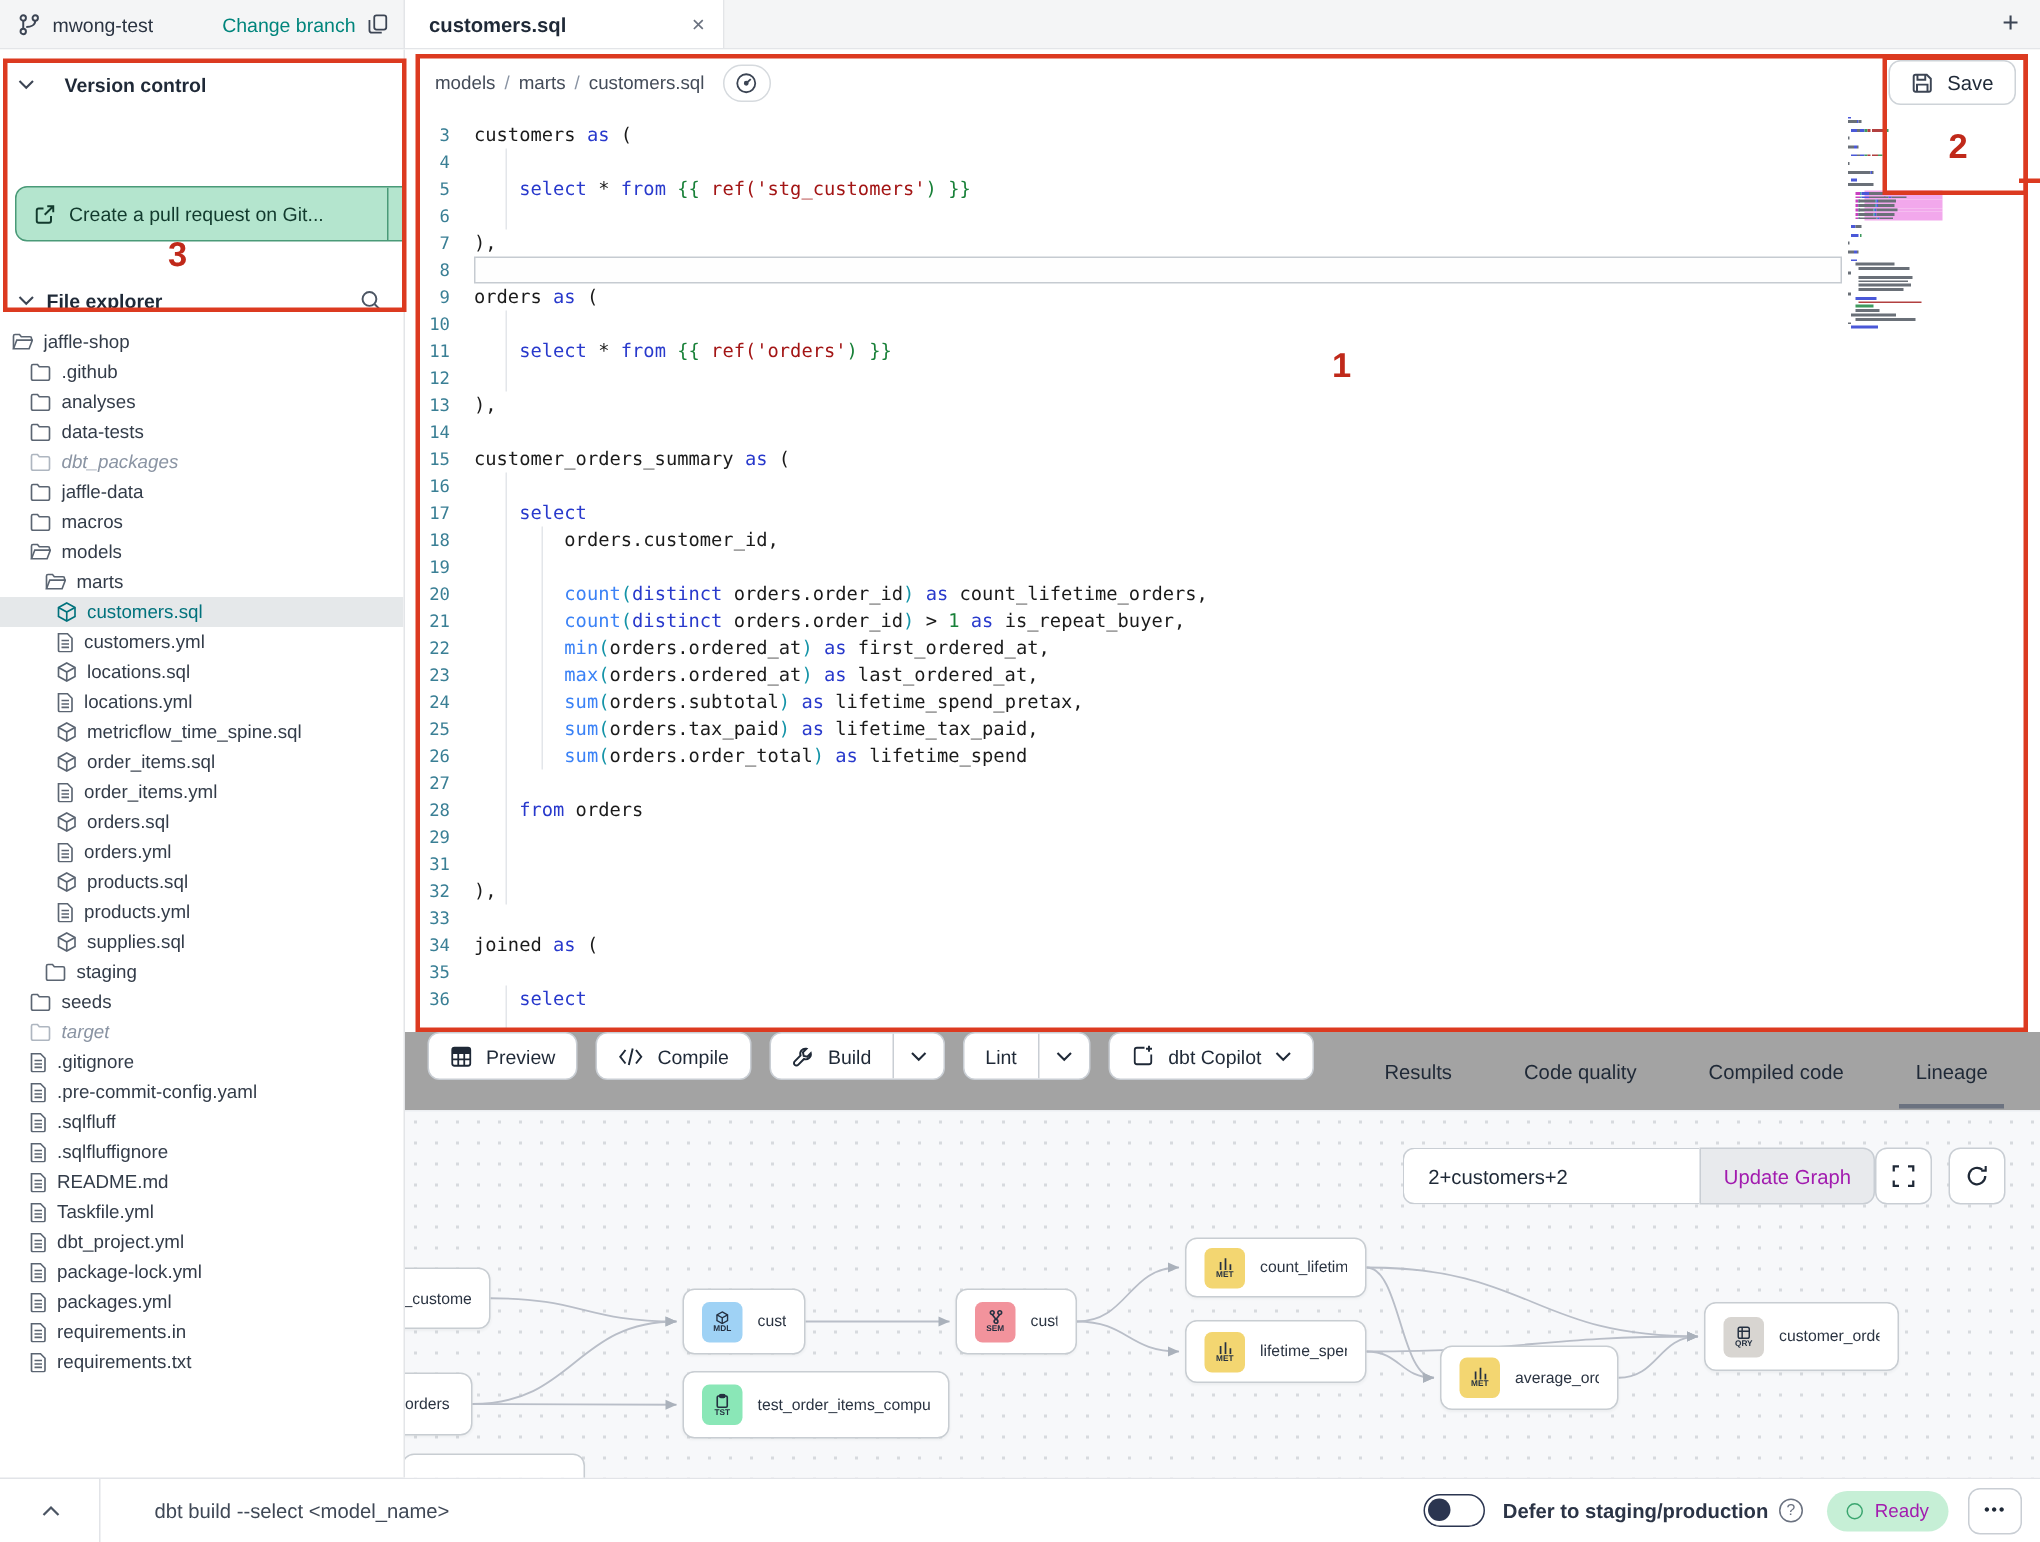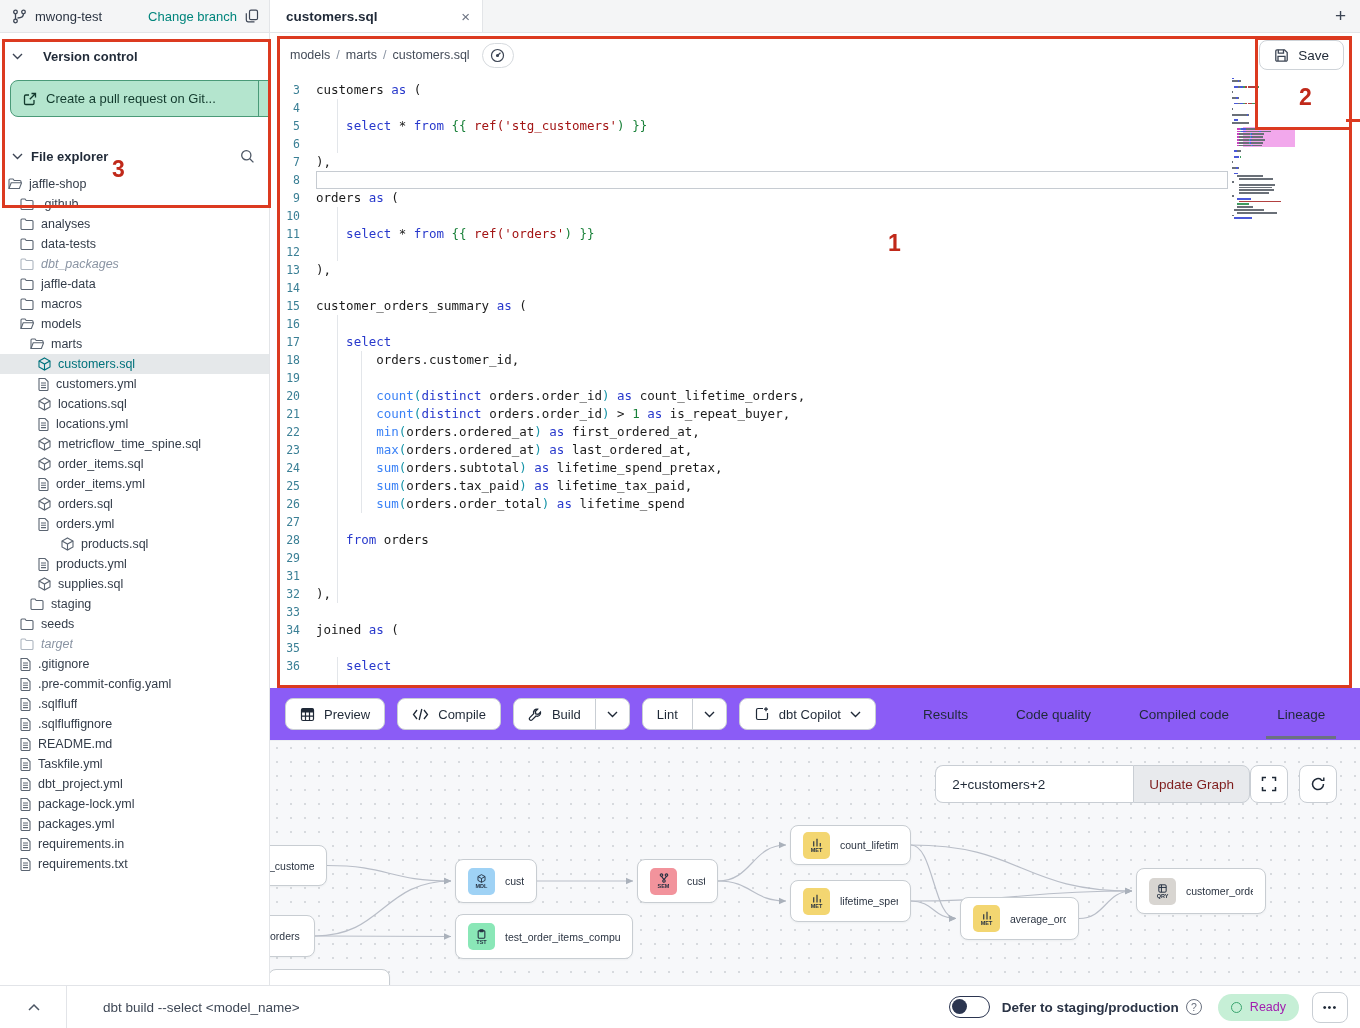--- a/index.html
+++ b/index.html
@@ -23,21 +23,21 @@
   .tab-close { color:#6b7280; font-size:15px; cursor:pointer; line-height:1; }
   .newtab { margin-left:auto; margin-right:14px; align-self:center; font-size:19px; color:#3c4554; cursor:pointer; }
 
   .icon { display:inline-flex; align-items:center; justify-content:center; flex:0 0 auto; }
   svg { display:block; }
 
   
   .section-header { display:flex; align-items:center; gap:20px; padding:16px 14px 10px 12px; }
   .section-title { font-size:13px; font-weight:700; color:#1f2937; }
   .vc-button-wrap { padding:6px 10px 14px 10px; }
-  .vc-button { display:flex; align-items:stretch; width:284px; height:37px; background:#b4e5ce; border:1px solid #4a9a78; border-radius:8px; overflow:hidden; cursor:pointer; }
+  .vc-button { display:flex; align-items:stretch; width:284px; height:37px; background:#b4e5ce; border:1px solid #4a9a78; border-radius:8px; overflow:hidden; cursor:pointer;margin-top:44px; }
   .vc-main { flex:1; display:flex; align-items:center; gap:9px; padding:0 12px; font-size:13px; color:#123a2d; white-space:nowrap; overflow:hidden; }
   .vc-caret { width:35px; border-left:1px solid #4a9a78; display:flex; align-items:center; justify-content:center; }
   .fe-header { display:flex; align-items:center; gap:8px; padding:18px 14px 10px 12px; }
   .fe-search { margin-left:auto; cursor:pointer; }
   .tree { font-size:12.5px; color:#333c49; }
   .tree-row { height:20px; display:flex; align-items:center; gap:7px; padding-right:8px; cursor:pointer; }
   .tree-row .lbl { white-space:nowrap; overflow:hidden; }
   .tree-row.dim { color:#8a94a3; font-style:italic; }
   .tree-row.sel { background:#e5e8ea; color:#00727c; }
   .tree-row.sel .lbl { font-weight:400; }
@@ -57,35 +57,35 @@
   .cline { flex:1; position:relative; font-size:12.5px; white-space:pre; color:#1b1b1b; margin-right:132px; }
   .cline.cur { border:1px solid #c6cbd1; background:#fefefe; }
   .tk-k{color:#2839cc} .tk-f{color:#3b82f6} .tk-s{color:#a31515} .tk-j{color:#188038} .tk-t{color:#1594a8} .tk-p{color:#1b1b1b}
   .guide { position:absolute; width:1px; background:#e3e6ea; }
   .minimap { position:absolute; top:0; width:88px; background:#fff; }
   .mrow { position:relative; height:2.8px; white-space:nowrap; }
   .mseg { position:absolute; top:0.5px; height:1.8px; }
   .mhl { position:absolute; top:0; height:2.8px; background:#f2a8ec; }
 
   
-  .toolrow { height:52px; flex:0 0 auto; background:#8b5cf6; display:flex; align-items:center; padding-left:15px; }
+  .toolrow { height:52px; flex:0 0 auto; background:#a3a3a3; display:flex; padding-left:15px; }
   .tbtn { display:flex; align-items:center; gap:9px; height:32px; padding:0 14px; border:1px solid #c9ced4; border-radius:8px; background:#fff; font-size:13px; color:#1f2937; cursor:pointer; margin-right:12px; white-space:nowrap; }
   .split { display:flex; align-items:stretch; height:32px; border:1px solid #c9ced4; border-radius:8px; overflow:hidden; margin-right:12px; background:#fff; cursor:pointer; }
   .split .main { display:flex; align-items:center; gap:9px; padding:0 14px; font-size:13px; }
   .split .caret { width:34px; border-left:1px solid #c9ced4; display:flex; align-items:center; justify-content:center; }
   .tabs { display:flex; align-items:center; gap:42px; margin-left:32px; height:100%; }
   .ptab { font-size:13.5px; color:#1f2937; position:relative; height:100%; display:flex; align-items:center; cursor:pointer; padding:0 3px; }
   .ptab.active::after { content:""; position:absolute; left:-8px; right:-8px; bottom:1px; height:3px; background:#6b7280; }
 
   
   .lineage { position:relative; flex:0 0 245px; height:245px; background:#f7f8fa; border-top:1px solid #eceef1; overflow:hidden;
              background-image:radial-gradient(#d7dade 1px, transparent 1.2px); background-size:14px 14px; }
   .lin-controls { position:absolute; top:24px; right:23px; display:flex; align-items:center; gap:0; z-index:5; }
   .lin-input { width:198px; height:38px; border:1px solid #c9ced4; border-right:none; border-radius:8px 0 0 8px; background:#fff; font-size:13.5px; color:#1f2937; padding:0 16px; font-family:"Liberation Sans",sans-serif; }
-  .lin-update { height:38px; border:1px solid #c9ced4; border-radius:0 8px 8px 0; background:#e8eaed; font-size:13.5px; color:#7f1d1d; padding:0 15px; display:flex; align-items:center; cursor:pointer; }
+  .lin-update { height:38px; border:1px solid #c9ced4; border-radius:0 8px 8px 0; background:#e8eaed; font-size:13.5px; color:#a21caf; padding:0 15px; display:flex; align-items:center; cursor:pointer; }
   .sq-btn { width:38px; height:38px; border:1px solid #c9ced4; border-radius:8px; background:#fff; display:flex; align-items:center; justify-content:center; cursor:pointer; }
   .sq-btn + .sq-btn { margin-left:11px; }
   .lin-controls .sq-btn:first-of-type { margin-left:18px; }
   .gnode { position:absolute; background:#fff; border:1px solid #c8cdd2; border-radius:8px; box-shadow:0 1px 2px rgba(40,50,60,.05); display:flex; align-items:center; gap:10px; padding:0 12px; font-size:10.5px; color:#2b3442; cursor:pointer; }
   .badge { width:27px; height:27px; border-radius:5px; display:flex; flex-direction:column; align-items:center; justify-content:center; gap:0; flex:0 0 auto; }
   .badge .bt { font-size:5.5px; font-weight:700; color:#243041; line-height:5px; margin-top:1px; }
   .glabel { white-space:nowrap; overflow:hidden; }
 
   
   .sb-chevron { margin:0 0 0 28px; }
@@ -329,21 +329,21 @@
           </div>
           <div class="tree-row" style="padding-left: 38px;">
             <span class="icon">
               <svg width="11" height="14" viewBox="0 0 11 14" fill="none" stroke="#5b6572" stroke-width="1.1">
                 <path d="M1 1.5h6L10 4.5v8a1 1 0 0 1-1 1H2a1 1 0 0 1-1-1z"></path>
                 <path d="M3 6h5M3 8.3h5M3 10.6h5"></path>
               </svg>
             </span>
             <span class="lbl">orders.yml</span>
           </div>
-          <div class="tree-row" style="padding-left: 38px; margin-left: 23px;">
+          <div class="tree-row" style="padding-left: 38px;">
             <span class="icon">
               <svg width="13" height="14" viewBox="0 0 13 14" fill="none" stroke="#5b6572" stroke-width="1.1">
                 <path d="M6.5 1L12 4v6L6.5 13 1 10V4z"></path>
                 <path d="M1 4l5.5 3L12 4M6.5 7v6"></path>
               </svg>
             </span>
             <span class="lbl">products.sql</span>
           </div>
           <div class="tree-row" style="padding-left: 38px;">
             <span class="icon">

